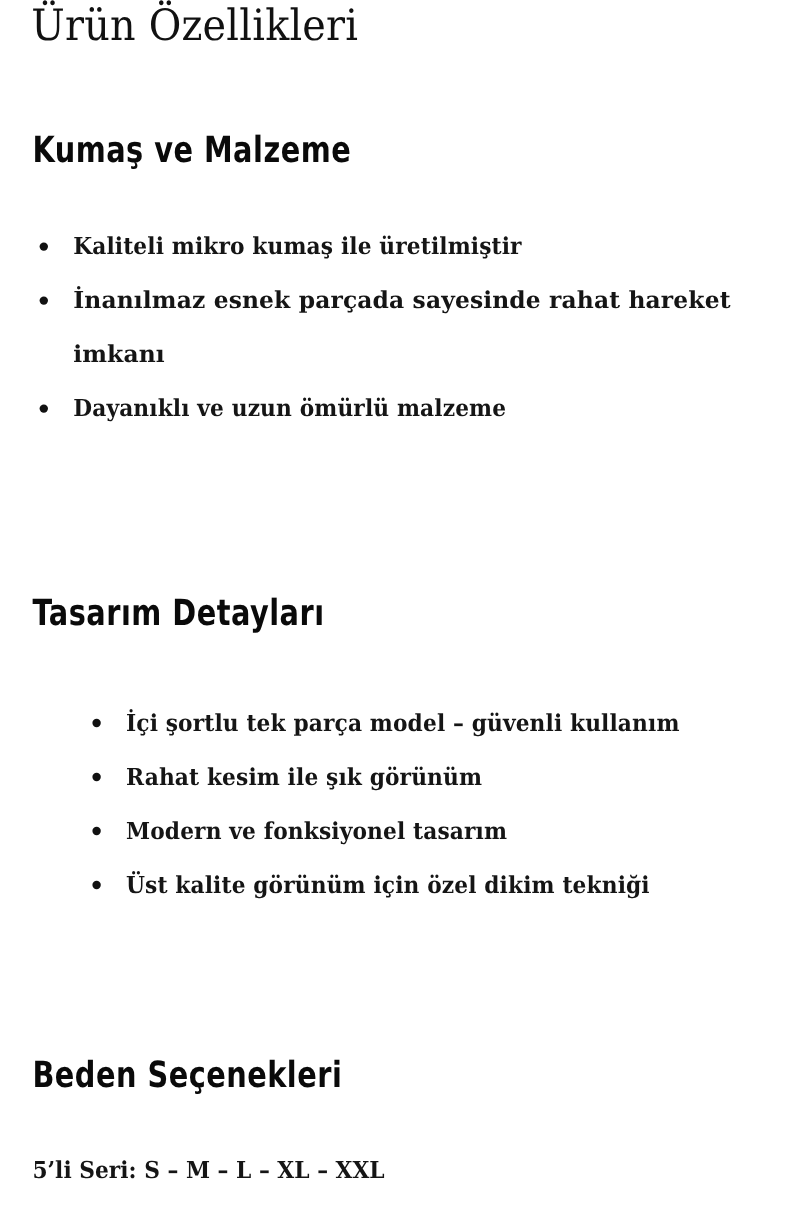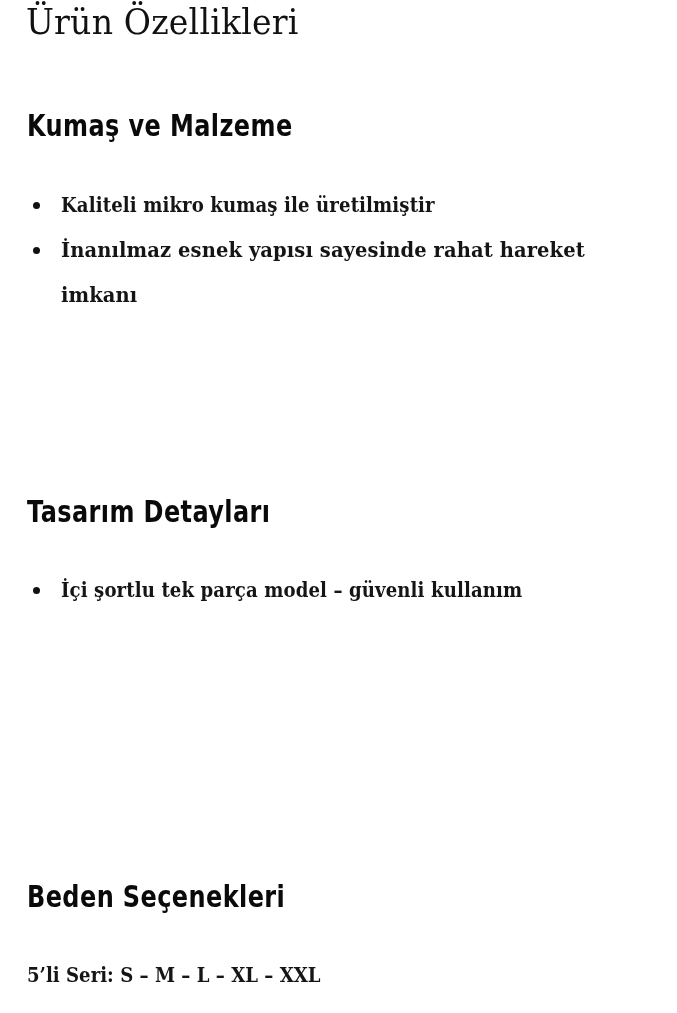--- a/index.html
+++ b/index.html
@@ -116,29 +116,45 @@
 <h1 class="page-title">Ürün Özellikleri</h1>
 
 <h2 class="section-heading" style="top:106px;">Kumaş ve Malzeme</h2>
 <ul class="feature-list" style="top:183px;">
   <li class="feature-item">
     <span class="bullet"></span>
     <span class="feature-text">Kaliteli mikro kumaş ile üretilmiştir</span>
   </li>
   <li class="feature-item">
     <span class="bullet"></span>
-    <span class="feature-text wrap">İnanılmaz esnek yapısı sayesinde rahat hareket imkanı</span>
+    <span class="feature-text wrap">İnanılmaz esnek parçada sayesinde rahat hareket imkanı</span>
+  </li>
+  <li class="feature-item">
+    <span class="bullet"></span>
+    <span class="feature-text">Dayanıklı ve uzun ömürlü malzeme</span>
   </li>
 </ul>
 
 <h2 class="section-heading" style="top:492px;">Tasarım Detayları</h2>
-<ul class="feature-list" style="top:568px;">
+<ul class="feature-list" style="top:580px;margin-left:44px;">
   <li class="feature-item">
     <span class="bullet"></span>
     <span class="feature-text">İçi şortlu tek parça model – güvenli kullanım</span>
+  </li>
+  <li class="feature-item">
+    <span class="bullet"></span>
+    <span class="feature-text">Rahat kesim ile şık görünüm</span>
+  </li>
+  <li class="feature-item">
+    <span class="bullet"></span>
+    <span class="feature-text">Modern ve fonksiyonel tasarım</span>
+  </li>
+  <li class="feature-item">
+    <span class="bullet"></span>
+    <span class="feature-text">Üst kalite görünüm için özel dikim tekniği</span>
   </li>
 </ul>
 
 <h2 class="section-heading" style="top:877px;">Beden Seçenekleri</h2>
 <p class="size-line">
   <span class="size-label">5’li Seri:</span>
   <span class="size-values">S – M – L – XL – XXL</span>
 </p>
 
 </body></html>

